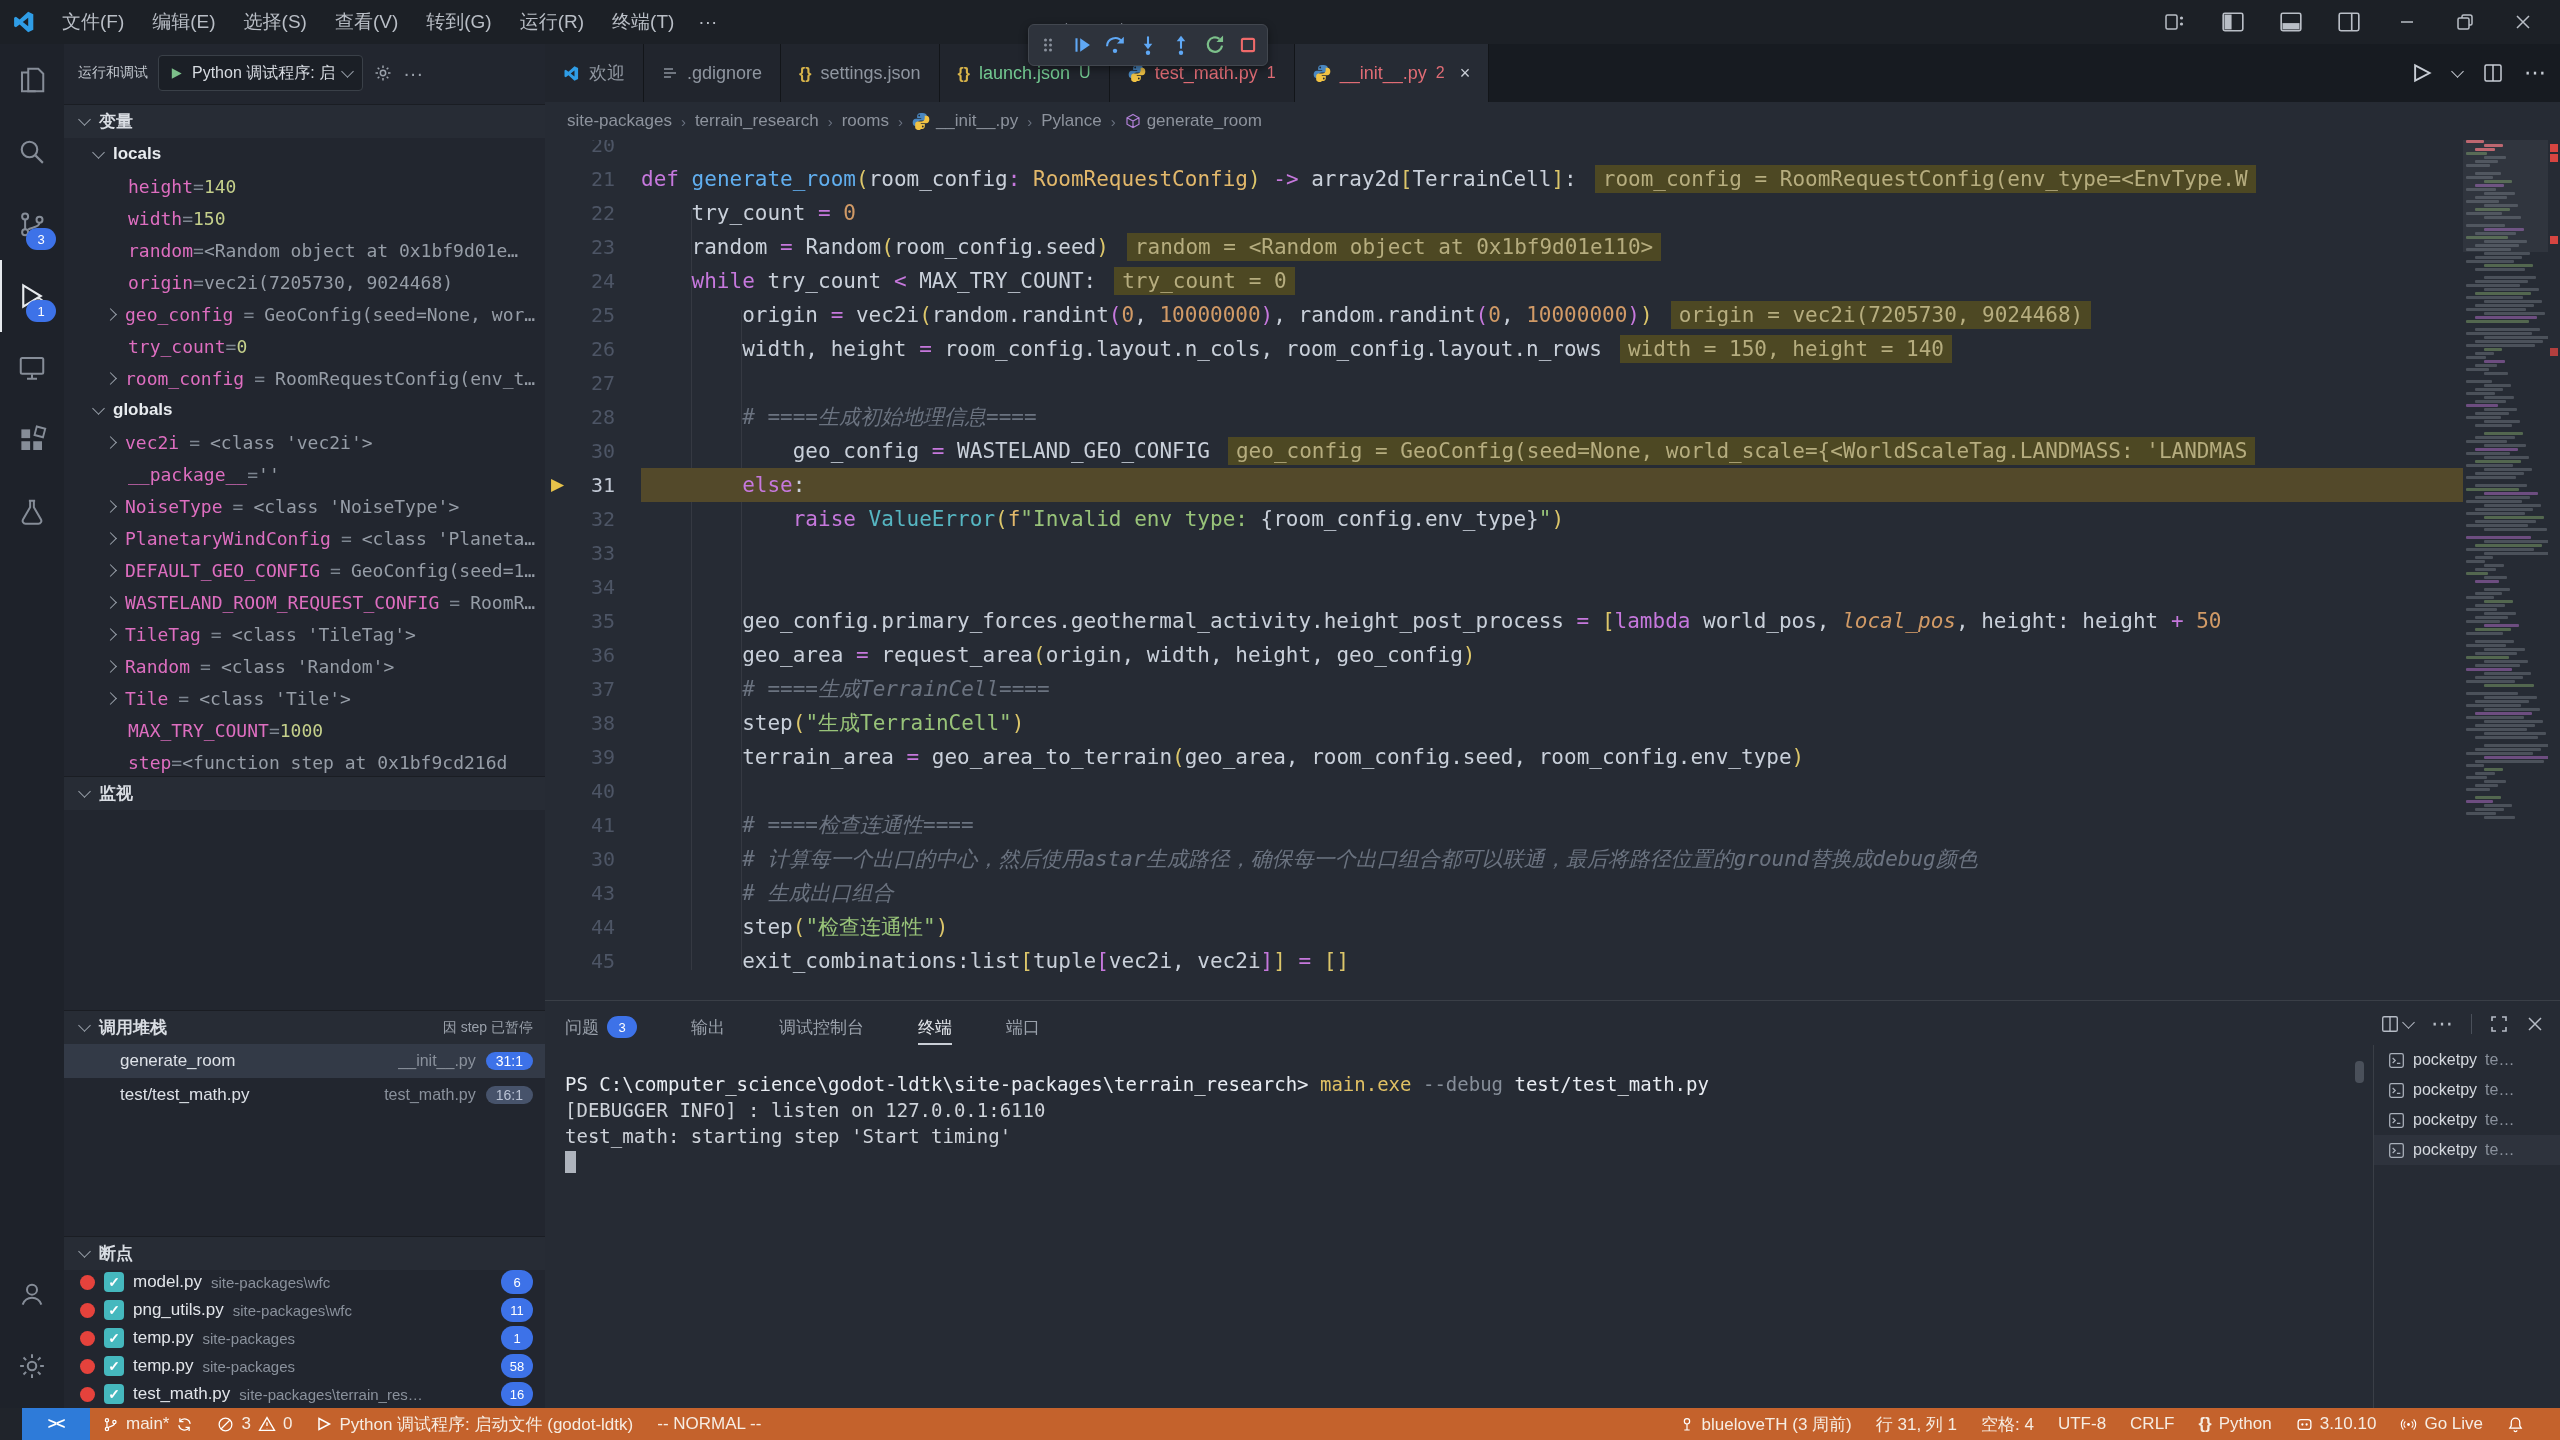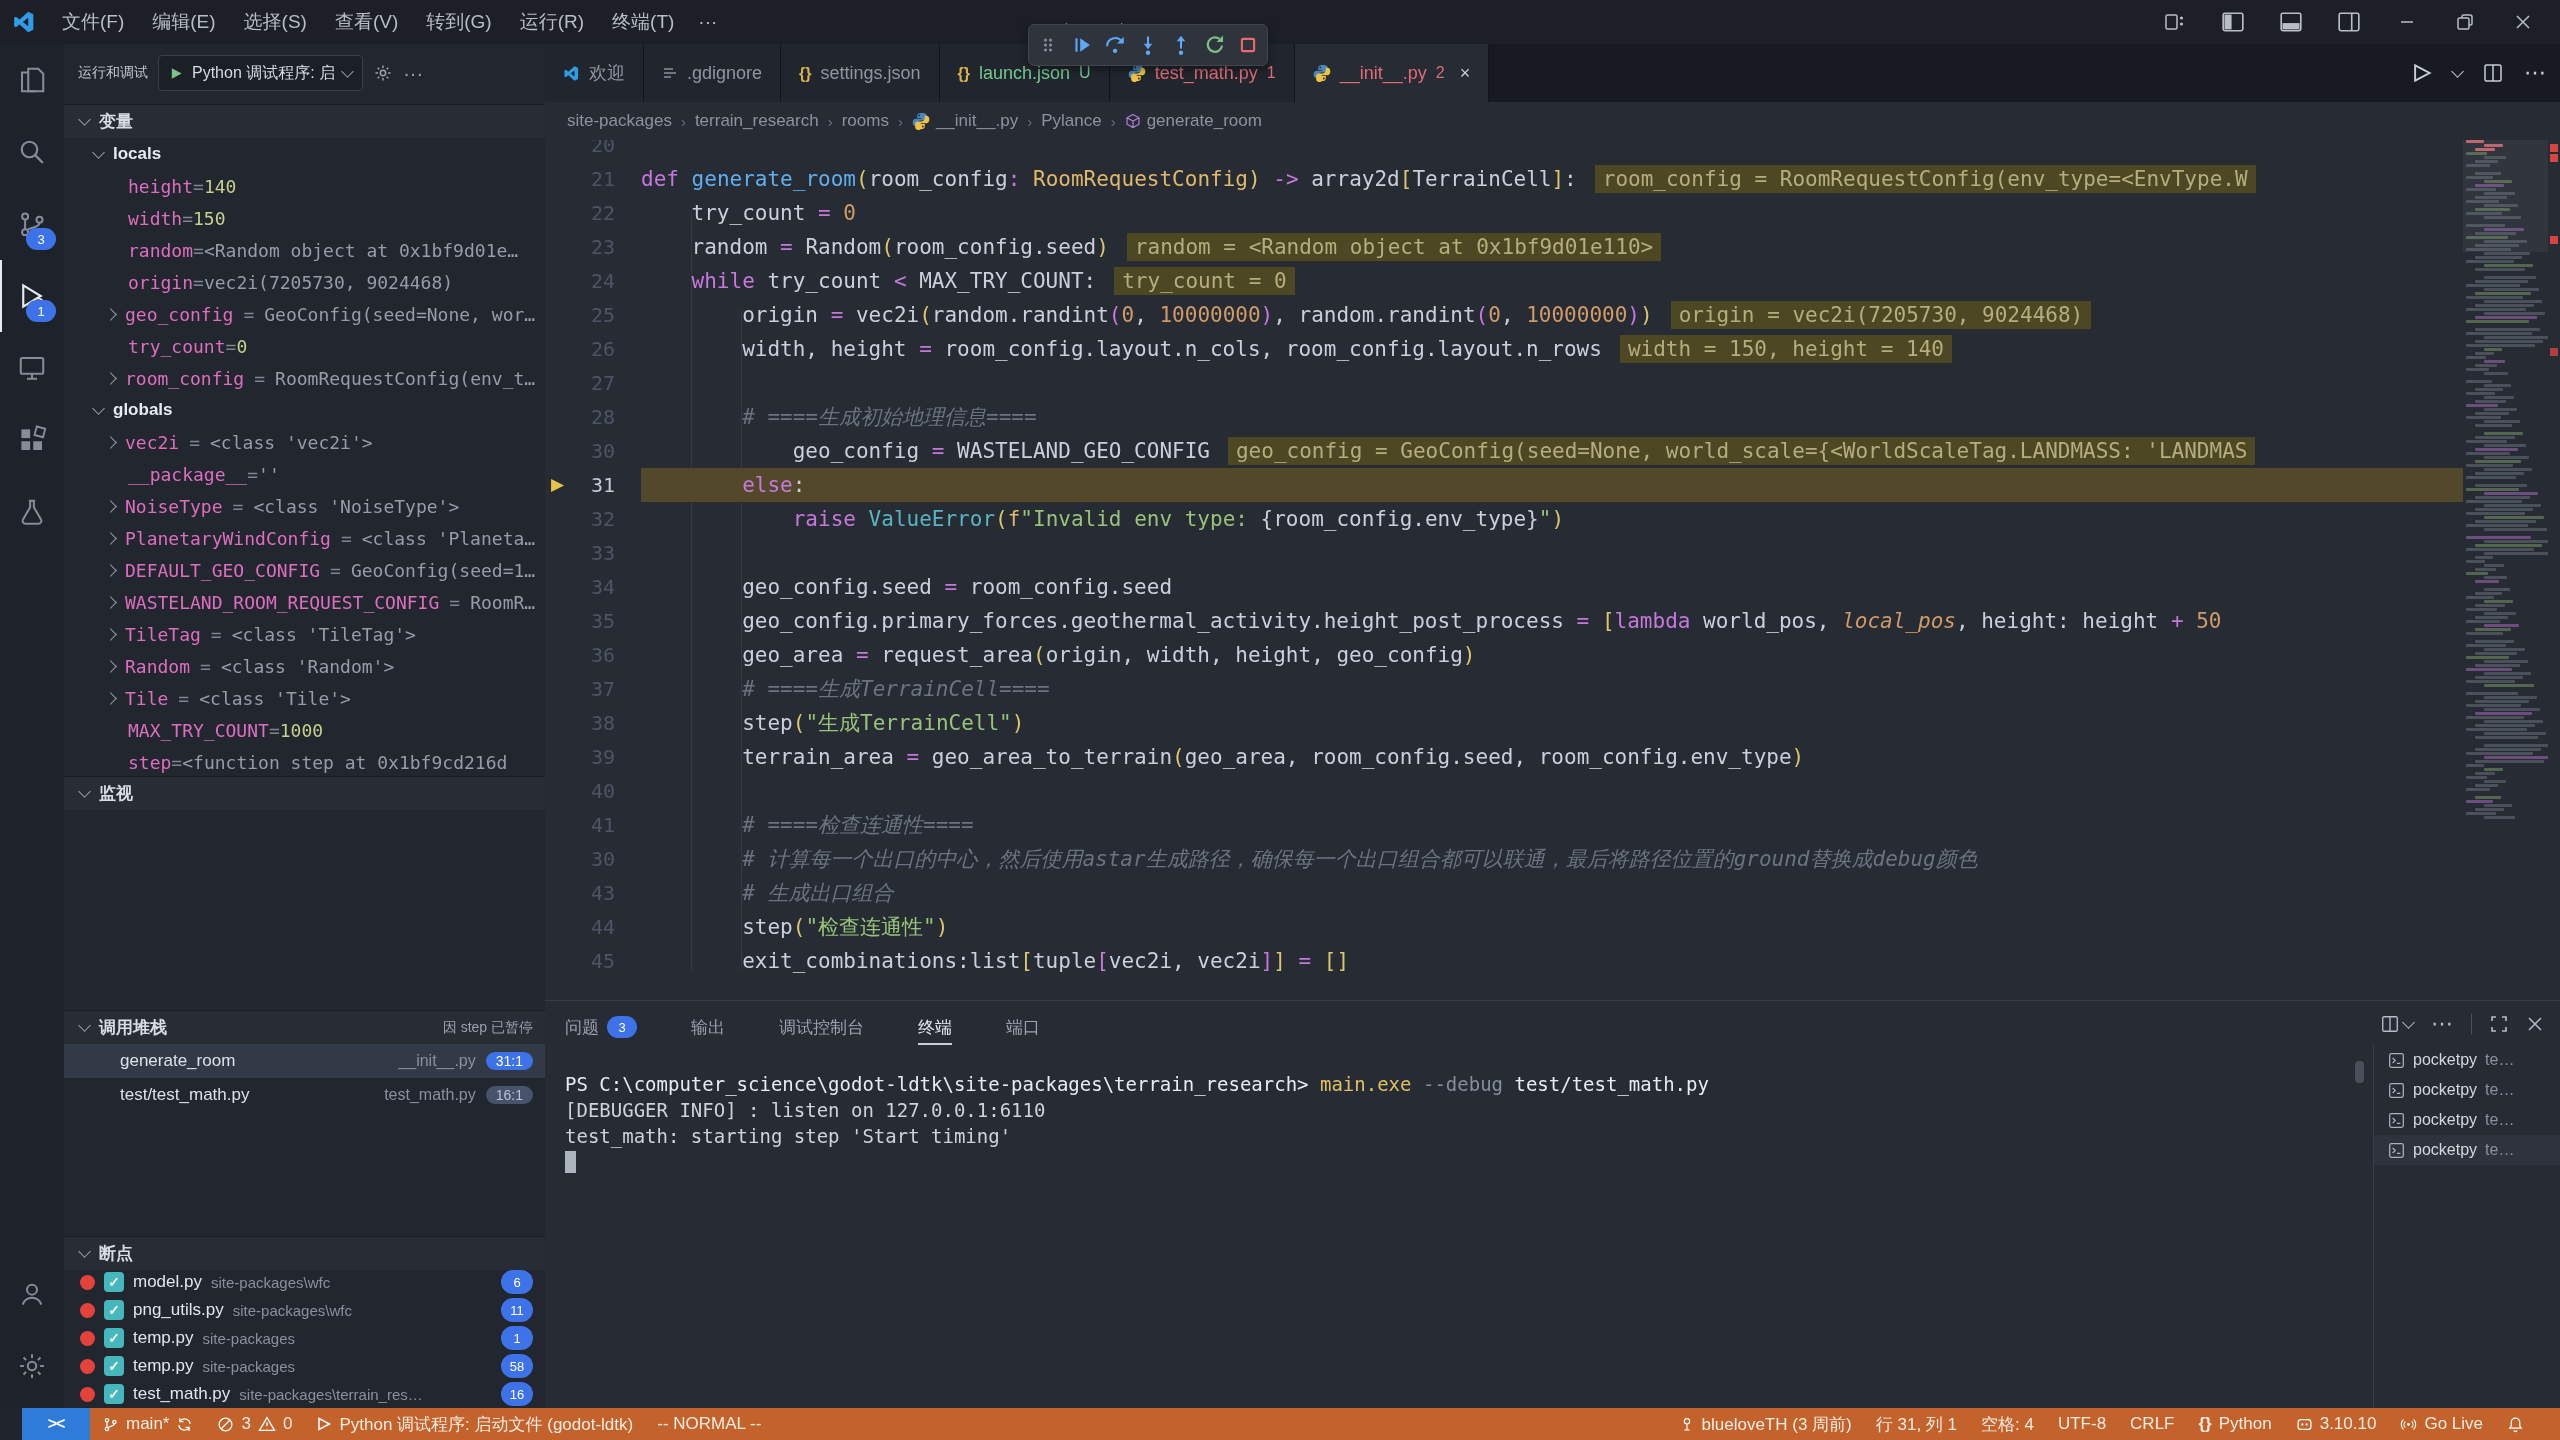--- a/index.html
+++ b/index.html
@@ -702,21 +702,20 @@
           <div class="code-row">
             <div class="gutter">
               <span class="num">33</span>
             </div>
             <div class="code-text"></div>
           </div>
           <div class="code-row">
             <div class="gutter">
               <span class="num">34</span>
             </div>
-            <div class="code-text"><span class="tk-plain">        geo_config.seed </span><span class="tk-op">=</span><span class="tk-plain"> room_config.seed</span></div>
           </div>
           <div class="code-row">
             <div class="gutter">
               <span class="num">35</span>
             </div>
             <div class="code-text"><span class="tk-plain">        geo_config.primary_forces.geothermal_activity.height_post_process </span><span class="tk-op">=</span><span class="tk-plain"> </span><span class="tk-b1">[</span><span class="tk-kw">lambda</span><span class="tk-plain"> world_pos, </span><span class="tk-param">local_pos</span><span class="tk-plain">, height: height </span><span class="tk-op">+</span><span class="tk-plain"> </span><span class="tk-num">50</span></div>
           </div>
           <div class="code-row">
             <div class="gutter">
               <span class="num">36</span>

